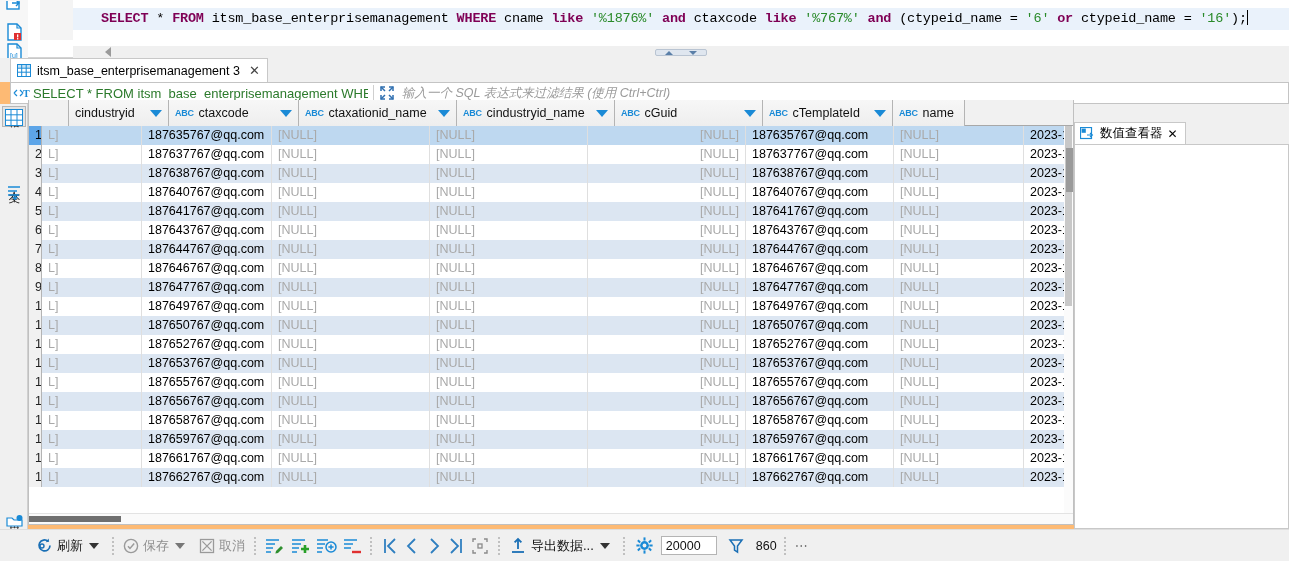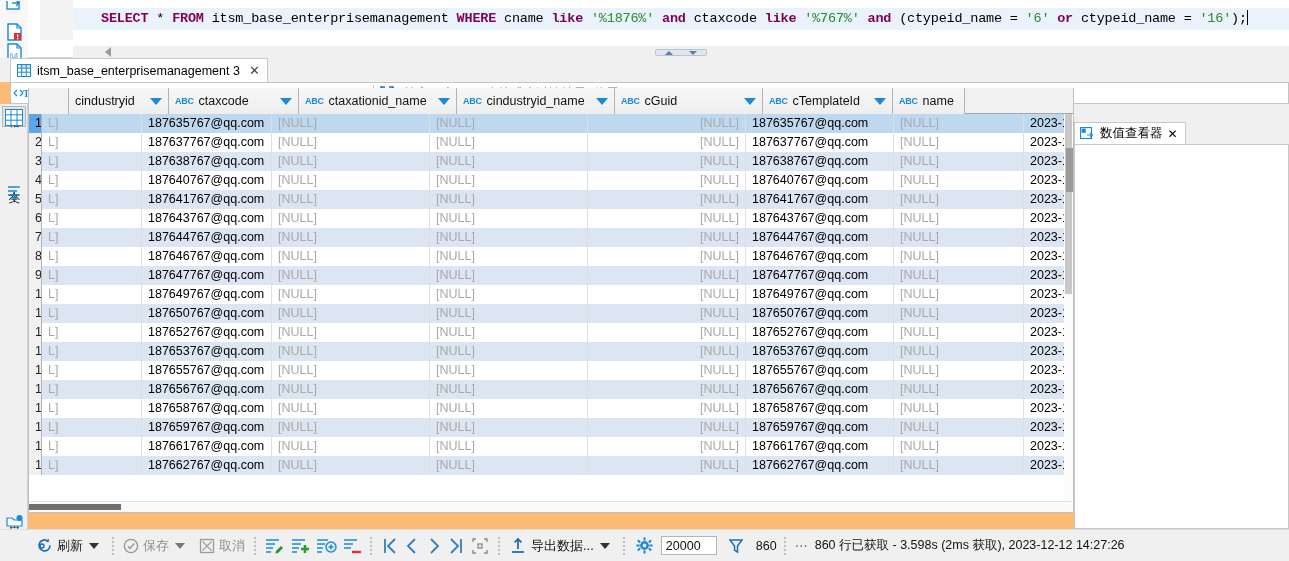--- a/index.html
+++ b/index.html
@@ -128,21 +128,21 @@
     writing-mode: vertical-rl;
     font-size: 11.5px; color: #222; letter-spacing: 0px;
     white-space: nowrap;
   }
   .vbtn.active {
     background: #e4e4e4; border: 1px solid #b6b6b6;
   }
 
   
   .grid {
-    position: absolute; left: 28px; top: 88px;
+    position: absolute; left: 28px; top: 100px;
     width: 1046px; height: 425px;
     background: #ffffff;
     border: 1px solid #c0c0c0; border-top: none;
     overflow: hidden;
   }
   .ghead {
     position: relative; height: 26px; background: #f1f1f1;
     border-bottom: 1px solid #a8a8a8;
     display: flex;
   }
@@ -760,16 +760,15 @@
 
     <span style="margin:0 6px 0 10px">
       <svg viewBox="0 0 18 18" width="18" height="18">
         <path d="M3 3 h12 L10.5 9 V15 L7.5 13 V9 z" fill="none" stroke="#1a6fb5" stroke-width="1.5"></path>
       </svg>
     </span>
     <span class="cnt">860</span>
     <span class="vsep"></span>
 
     <span class="ellip">⋯</span>
-    <span class="statustext">860 行已获取 - 3.598s (2ms 获取), 2023-12-12 14:27:26</span>
   </div>
 
 </div>
 
 </body></html>

